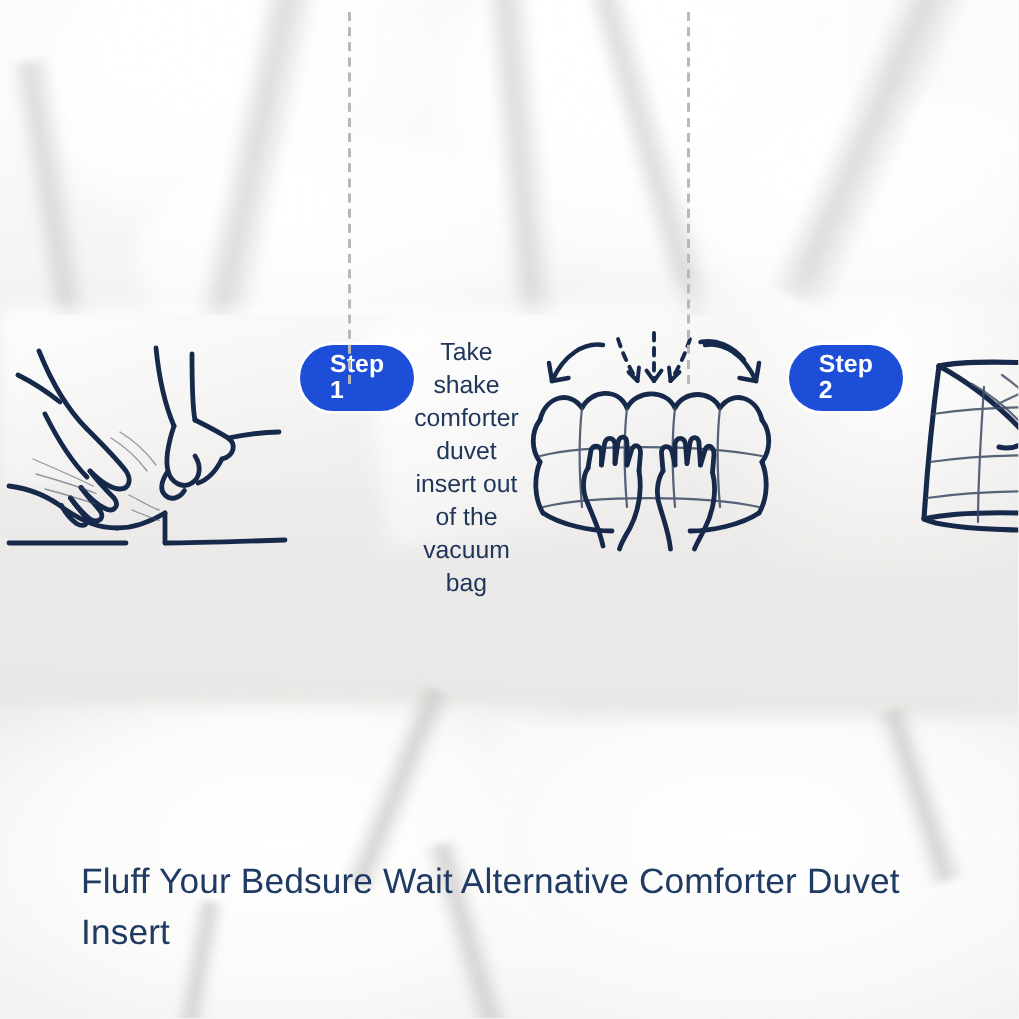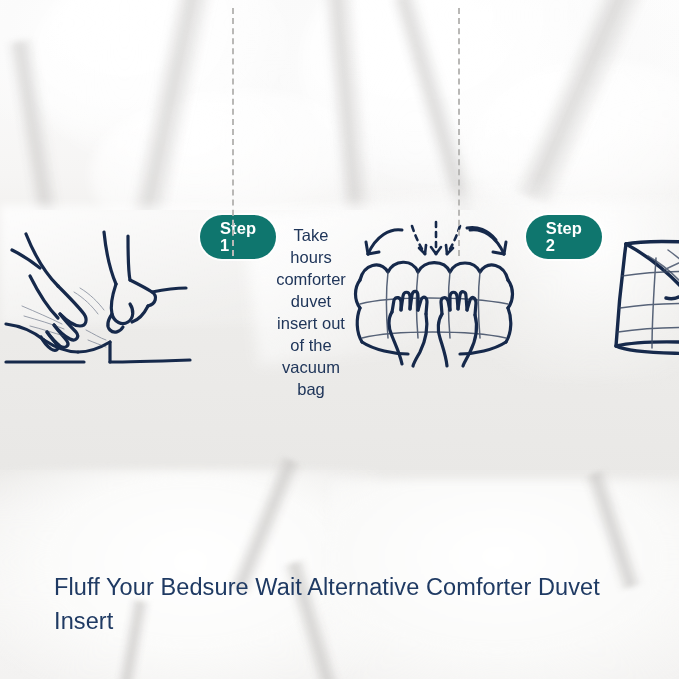--- a/index.html
+++ b/index.html
@@ -159,22 +159,22 @@
   .art {
     height: 152px;
     width: 100%;
     display: flex;
     align-items: flex-end;
     justify-content: center;
   }
   .art svg { display: block; overflow: visible; }
 
   .badge {
-    margin-top: 1px;
-    background: #0f766e;
+    margin-top: 16px;
+    background: #1d4ed8;
     color: #ffffff;
     font-size: 16.5px;
     font-weight: bold;
     letter-spacing: 0.1px;
     padding: 5px 20px 6px;
     border-radius: 40px;
     line-height: 1;
     box-shadow: 0 0 0 2px rgba(255,255,255,0.75);
   }
 
@@ -277,21 +277,21 @@
               <path d="M24 102 C 38 106 52 110 64 115"></path>
               <path d="M30 112 C 42 115 54 119 64 122"></path>
               <path d="M74 78 C 84 84 92 92 98 100"></path>
               <path d="M80 74 C 90 80 98 88 104 96"></path>
               <path d="M86 116 C 94 120 100 124 106 126"></path>
               <path d="M88 126 C 95 129 101 131 106 133"></path>
             </g>
           </svg>
         </div>
         <div class="badge">Step 1</div>
-        <div class="step-text">Take hours comforter duvet insert out of the vacuum bag</div>
+        <div class="step-text">Take shake comforter duvet insert out of the vacuum bag</div>
       </div>
 
       <div class="step-col">
         <div class="art">
           <svg width="180" height="152" viewBox="0 0 180 152">
 
             <g fill="none" stroke="#16294b" stroke-width="3" stroke-linecap="round" stroke-linejoin="round">
 
               <path d="M22 40 C 30 22 44 14 56 16"></path>
               <path d="M22 40 L 20 28"></path>

